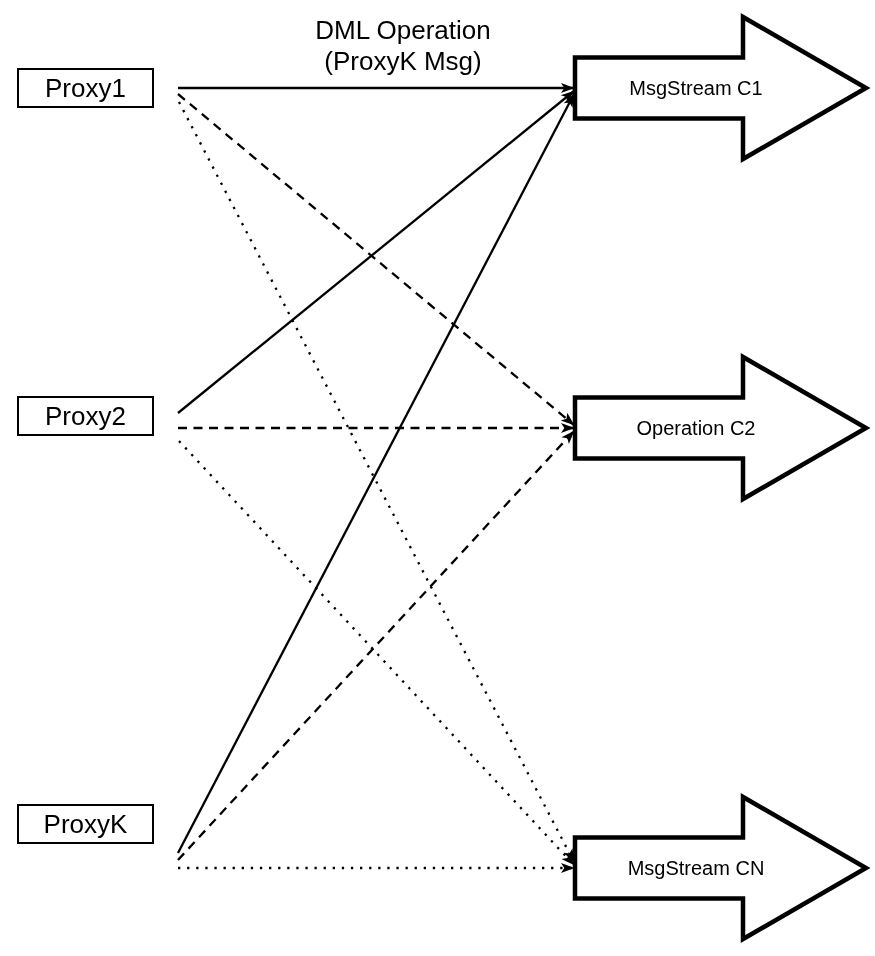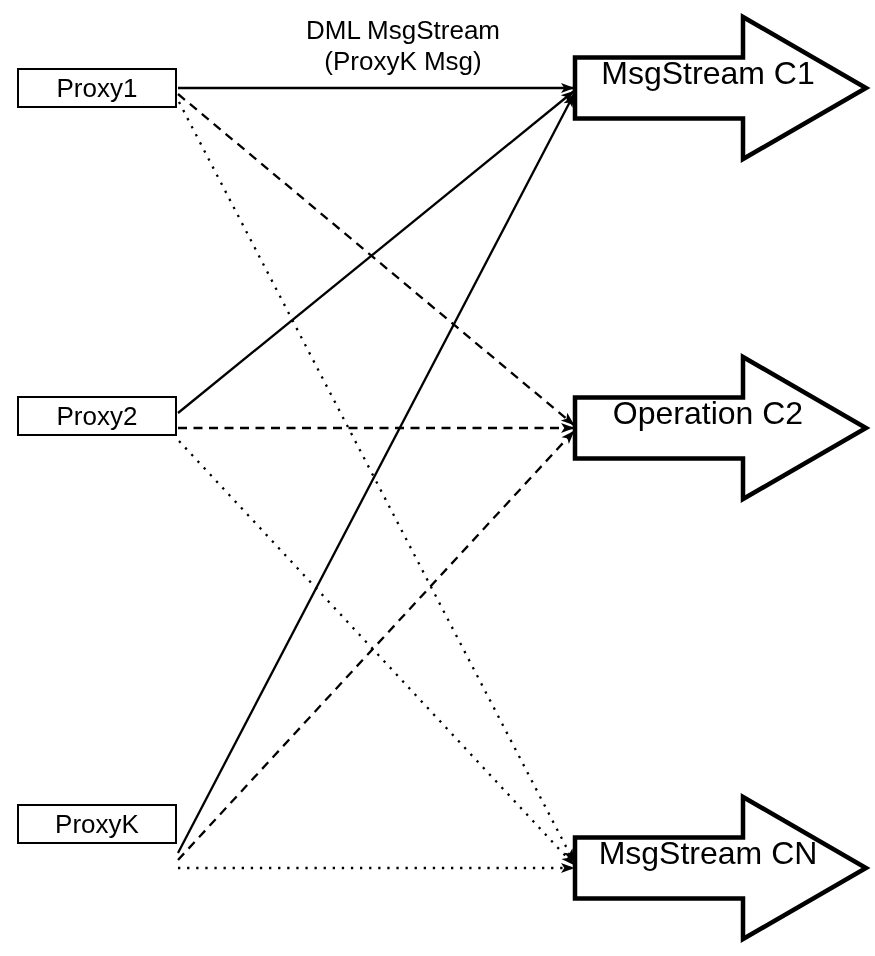--- a/index.html
+++ b/index.html
@@ -30,41 +30,41 @@
   .edge-dotted { stroke-dasharray: 2.3 6.8; stroke-linecap: butt; }
   .bigarrow {
     fill: #ffffff;
     stroke: #000000;
     stroke-width: 4.5;
     stroke-linejoin: miter;
   }
   .node-box {
     position: absolute;
     left: 17px;
-    width: 160px;
+    width: 137px;
     height: 40px;
     box-sizing: border-box;
     border: 2.7px solid #000000;
     background: #ffffff;
     display: flex;
     align-items: center;
     justify-content: center;
     font-size: 26px;
     line-height: 1;
     white-space: nowrap;
   }
   .stream-label {
     position: absolute;
-    left: 563px;
+    left: 551px;
     width: 290px;
     height: 62px;
     display: flex;
-    align-items: flex-start;
+    align-items: center;
     justify-content: center;
-    font-size: 32px;
+    font-size: 20px;
     line-height: 1;
     white-space: nowrap;
   }
   .annotation {
     position: absolute;
     left: 253px;
     top: 15px;
     width: 300px;
     text-align: center;
     font-size: 26px;
@@ -95,21 +95,21 @@
     <line class="edge" x1="178" y1="853" x2="574" y2="94" marker-end="url(#ah)"></line>
     <line class="edge edge-dashed" x1="178" y1="860" x2="574" y2="431" marker-end="url(#ah)"></line>
     <line class="edge edge-dotted" x1="178" y1="868" x2="574" y2="868" marker-end="url(#ah)"></line>
 
     <polygon class="bigarrow" points="575,57.5 743,57.5 743,17 866,88 743,159 743,118.5 575,118.5"></polygon>
     <polygon class="bigarrow" points="575,397.5 743,397.5 743,357 866,428 743,499 743,458.5 575,458.5"></polygon>
     <polygon class="bigarrow" points="575,837.5 743,837.5 743,797 866,868 743,939 743,898.5 575,898.5"></polygon>
   </svg>
 
   <div class="annotation">
-    <div>DML MsgStream</div>
+    <div>DML Operation</div>
     <div>(ProxyK Msg)</div>
   </div>
 
   <div class="node-box" style="top:68px">
     <span>Proxy1</span>
   </div>
   <div class="node-box" style="top:396px">
     <span>Proxy2</span>
   </div>
   <div class="node-box" style="top:804px">

